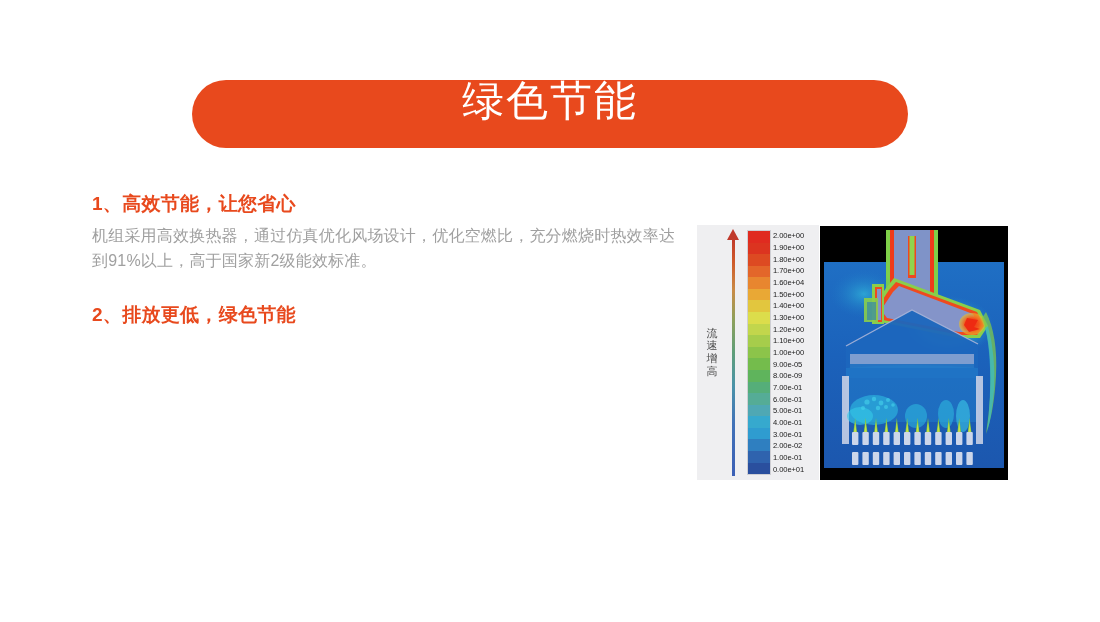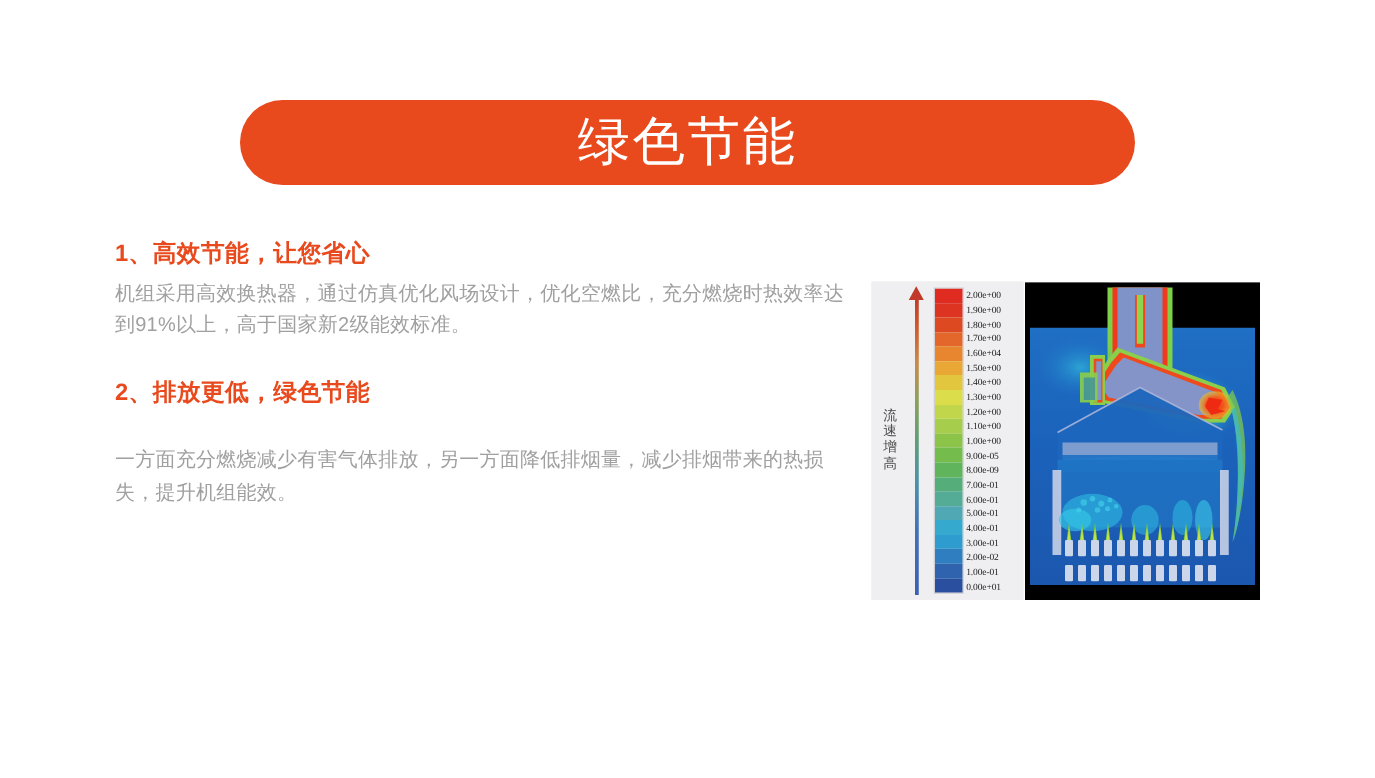--- a/index.html
+++ b/index.html
@@ -18,21 +18,20 @@
   
   .title-banner {
     position: absolute;
     left: 192px;
     top: 80px;
     width: 716px;
     height: 68px;
     background: #E8491D;
     border-radius: 34px;
     display: flex;
-    align-items: center;
     justify-content: center;
   }
   .title-text {
     color: #ffffff;
     font-size: 42px;
     font-weight: 400;
     letter-spacing: 2px;
     line-height: 1;
     padding-bottom: 2px;
   }
@@ -142,21 +141,21 @@
     width: 46px;
     height: 245px;
     display: flex;
     flex-direction: column;
     box-sizing: border-box;
   }
   .legend-values .val {
     flex: 1 1 0;
     color: #1a1a1a;
     font-size: 7.6px;
-    font-family: Liberation Serif, serif;
+    font-family: Liberation Sans, sans-serif;
     display: flex;
     align-items: center;
     white-space: nowrap;
     letter-spacing: -0.1px;
   }
 
   
   .cfd-image {
     position: absolute;
     left: 123px;
@@ -179,23 +178,20 @@
 
   <div class="text-block">
     <p class="section-heading">1、高效节能，让您省心</p>
     <p class="section-body">机组采用高效换热器，通过仿真优化风场设计，优化空燃比，充分燃烧时热效率达到91%以上，高于国家新2级能效标准。</p>
   </div>
 
   <div class="text-block block-2">
     <p class="section-heading">2、排放更低，绿色节能</p>
   </div>
 
-  <div class="text-block block-3">
-    <p class="section-body">一方面充分燃烧减少有害气体排放，另一方面降低排烟量，减少排烟带来的热损失，提升机组能效。</p>
-  </div>
 
 </div>
 
 <div class="figure-wrap">
 
   <div class="legend-panel">
 
     <div class="legend-axis-label">
       <span>流</span>
       <span>速</span>

